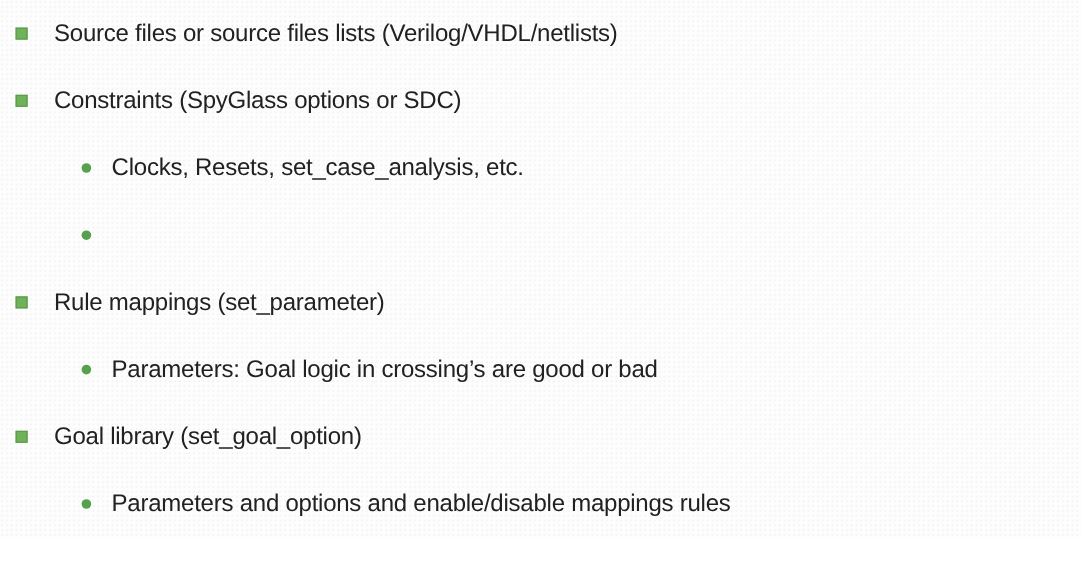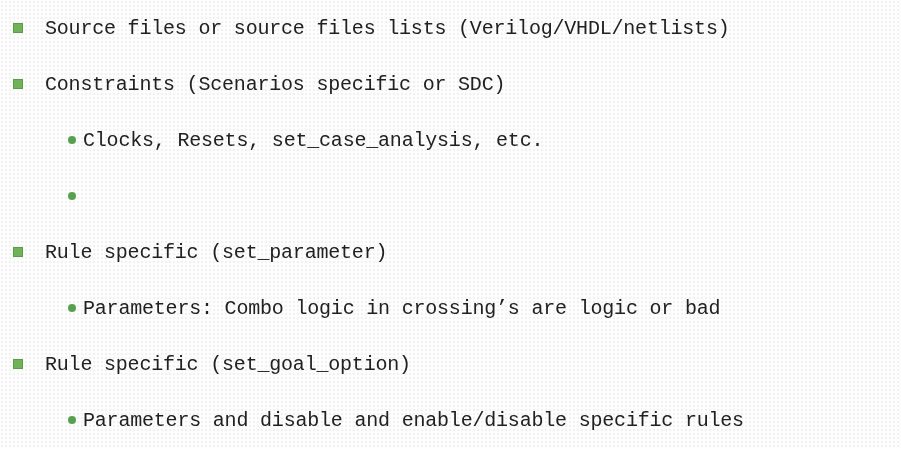--- a/index.html
+++ b/index.html
@@ -13,21 +13,20 @@
     position: relative;
     width: 901px;
     height: 448px;
     background-color: #fdfdfd;
     background-image: radial-gradient(#f1f1f1 0.8px, transparent 0.8px);
     background-size: 4px 4px;
     overflow: hidden;
     display: flex;
     flex-direction: column;
     box-sizing: border-box;
-    font-family: Liberation Mono, monospace;
   }
   .item {
     flex: 1 1 0;
     display: flex;
     align-items: center;
     color: #212121;
     font-size: 20px;
     letter-spacing: -0.2px;
     white-space: nowrap;
   }
@@ -47,61 +46,61 @@
     margin-left: 22px;
   }
   .item.level2 .bullet {
     width: 8px;
     height: 8px;
     margin-left: 68px;
     border-radius: 50%;
     background: #57a04d;
   }
   .item.level2 .text {
-    margin-left: 7px;
+    margin-left: 17px;
   }
 </style>
 </head>
 <body>
 
 <div class="slide">
 
     <div class="item level1">
       <span class="bullet"></span>
       <span class="text">Source files or source files lists (Verilog/VHDL/netlists)</span>
     </div>
 
     <div class="item level1">
       <span class="bullet"></span>
-      <span class="text">Constraints (Scenarios specific or SDC)</span>
+      <span class="text">Constraints (SpyGlass options or SDC)</span>
     </div>
 
     <div class="item level2">
       <span class="bullet"></span>
       <span class="text">Clocks, Resets, set_case_analysis, etc.</span>
     </div>
 
 
     <div class="item level2">
       <span class="bullet"></span>
     </div>
 
     <div class="item level1">
       <span class="bullet"></span>
-      <span class="text">Rule specific (set_parameter)</span>
+      <span class="text">Rule mappings (set_parameter)</span>
     </div>
 
     <div class="item level2">
       <span class="bullet"></span>
-      <span class="text">Parameters: Combo logic in crossing’s are logic or bad</span>
+      <span class="text">Parameters: Goal logic in crossing’s are good or bad</span>
     </div>
 
     <div class="item level1">
       <span class="bullet"></span>
-      <span class="text">Rule specific (set_goal_option)</span>
+      <span class="text">Goal library (set_goal_option)</span>
     </div>
 
     <div class="item level2">
       <span class="bullet"></span>
-      <span class="text">Parameters and disable and enable/disable specific rules</span>
+      <span class="text">Parameters and options and enable/disable mappings rules</span>
     </div>
 
   </div>
 
 </body></html>

